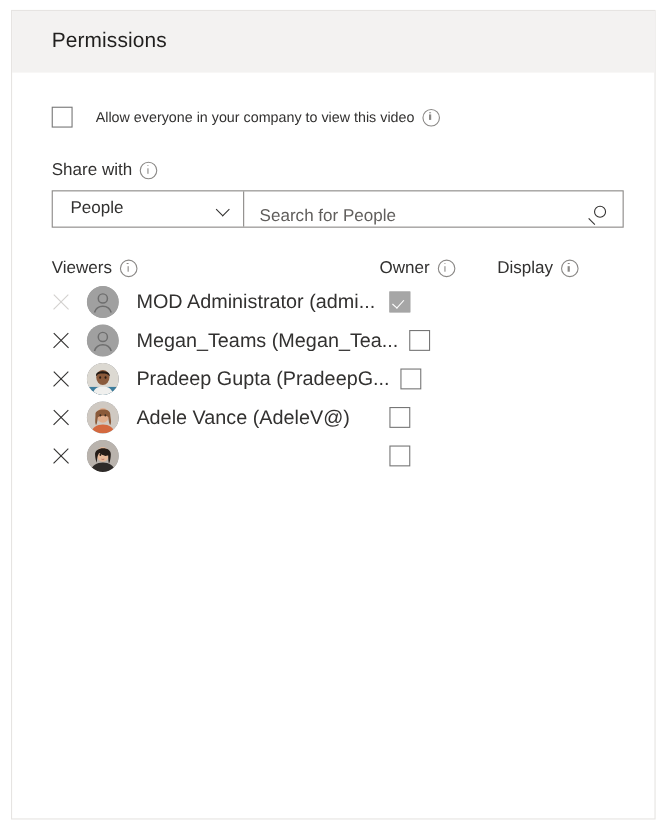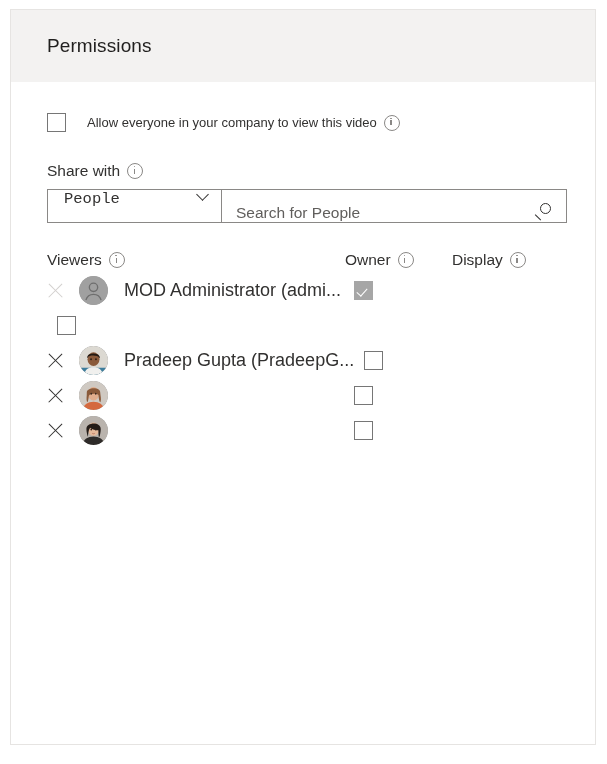--- a/index.html
+++ b/index.html
@@ -21,21 +21,21 @@
     left: 10px;
     top: 9px;
     width: 586px;
     height: 736px;
     background: #ffffff;
     border: 1px solid #e6e4e2;
     box-sizing: border-box;
   }
 
   .panel-header {
-    height: 72px;
+    height: 56px;
     background: #f3f2f1;
     display: flex;
     align-items: center;
     box-sizing: border-box;
     padding-left: 36px;
   }
   .panel-title {
     font-size: 19px;
     font-weight: 400;
     color: #201f1e;
@@ -134,27 +134,27 @@
     width: 520px;
     height: 34px;
     border: 1px solid #8a8886;
     box-sizing: border-box;
     background: #ffffff;
   }
   .select-box {
     width: 174px;
     border-right: 1px solid #8a8886;
     display: flex;
+    align-items: center;
     justify-content: space-between;
     padding: 0 11px 0 16px;
     box-sizing: border-box;
     font-size: 15.5px;
     color: #323130;
     cursor: pointer;
-    font-family: Liberation Mono, monospace;
   }
   .chevron {
     width: 13px;
     height: 8px;
     position: relative;
   }
   .chevron::before {
     content: "";
     position: absolute;
     left: 1px;
@@ -343,20 +343,31 @@
           </span>
           <span class="vname">MOD Administrator (admi...</span>
         </div>
         <div class="cell-owner">
           <span class="cbx checked-disabled"></span>
         </div>
         <div class="cell-display"></div>
       </div>
 
       <div class="trow">
+        <div class="cell-viewer">
+          <span class="xbtn"></span>
+          <span class="avatar">
+            <svg viewBox="0 0 32 32">
+                <circle cx="16" cy="16" r="16" fill="#a0a0a0"></circle>
+                <circle cx="16" cy="12.5" r="4.6" fill="none" stroke="#6e6e6e" stroke-width="1.5"></circle>
+                <path d="M7.6 26.5a8.8 8.8 0 0 1 16.8 0" fill="none" stroke="#6e6e6e" stroke-width="1.5"></path>
+              </svg>
+          </span>
+          <span class="vname">Megan_Teams (Megan_Tea...</span>
+        </div>
         <div class="cell-owner">
           <span class="cbx"></span>
         </div>
         <div class="cell-display"></div>
       </div>
 
       <div class="trow">
         <div class="cell-viewer">
           <span class="xbtn"></span>
           <span class="avatar">
@@ -398,20 +409,21 @@
               <g clip-path="url(#c4)">
                 <rect width="32" height="32" fill="#cfc9c2"></rect>
                 <path d="M4 32c1-6 6-9 12-9s11 3 12 9z" fill="#d4693f"></path>
                 <ellipse cx="16" cy="14" rx="6.2" ry="7.4" fill="#e0ad8c"></ellipse>
                 <path d="M8.6 13c-.6-6 14.6-7 14.8-.5.2 4.5 1.6 7.2.4 10.5-.8 2-2.2-4-2.2-7 0-2.6-10.6-2.4-10.8.6-.2 3.2-1.2 8.4-2 6.4-1-2.6-.1-6.6-.2-10z" fill="#8a5a3a"></path>
                 <ellipse cx="13.5" cy="14" rx=".9" ry="1.1" fill="#3a2a20"></ellipse>
                 <ellipse cx="18.5" cy="14" rx=".9" ry="1.1" fill="#3a2a20"></ellipse>
               </g>
             </svg>
           </span>
+          <span class="vname">Adele Vance (AdeleV@)</span>
         </div>
         <div class="cell-owner">
           <span class="cbx"></span>
         </div>
         <div class="cell-display"></div>
       </div>
 
       <div class="trow">
         <div class="cell-viewer">
           <span class="xbtn"></span>

